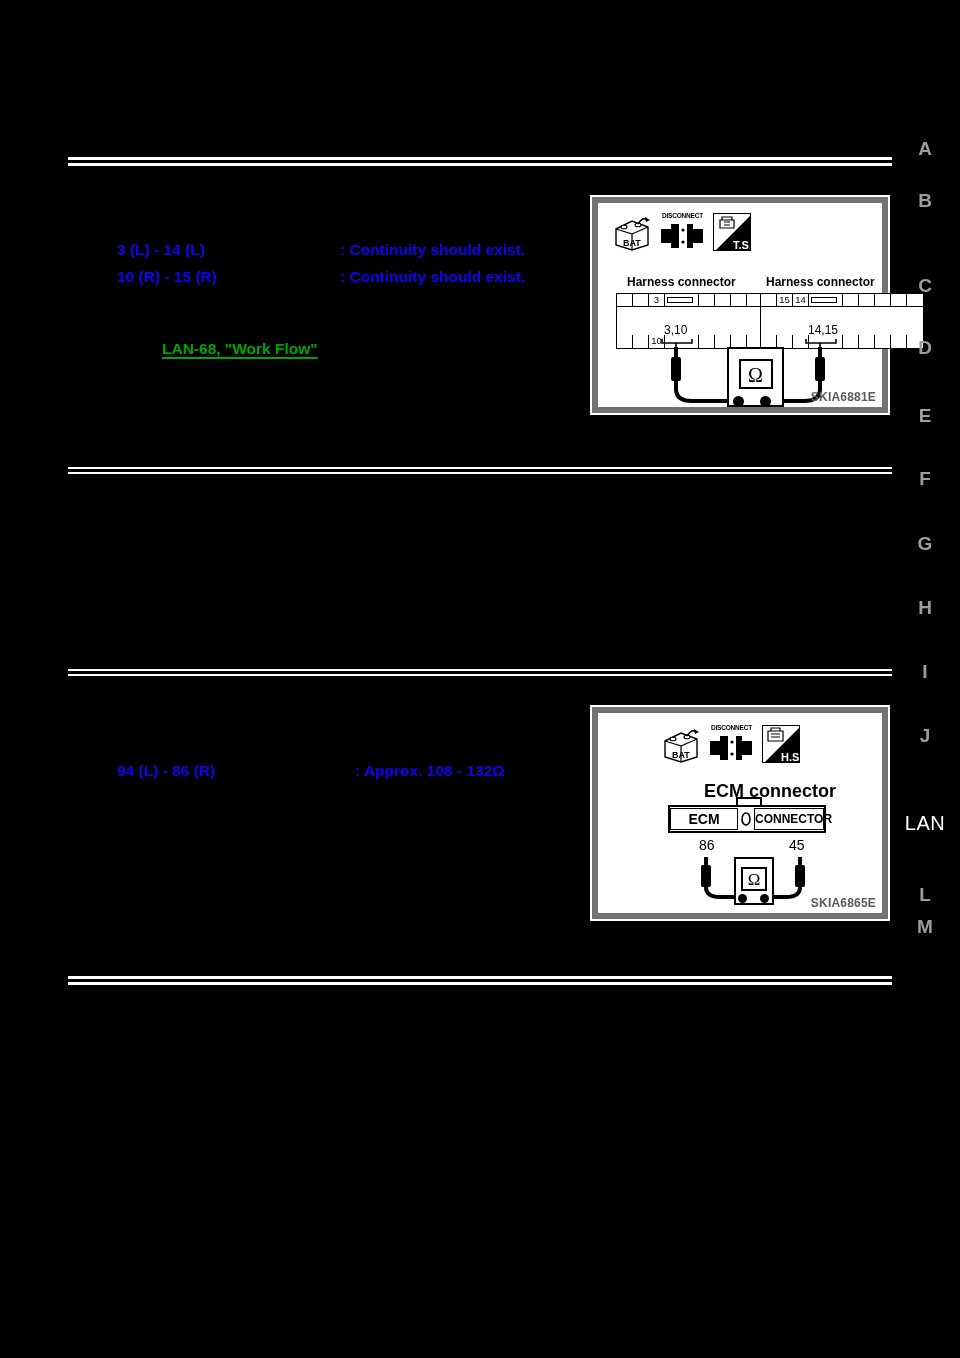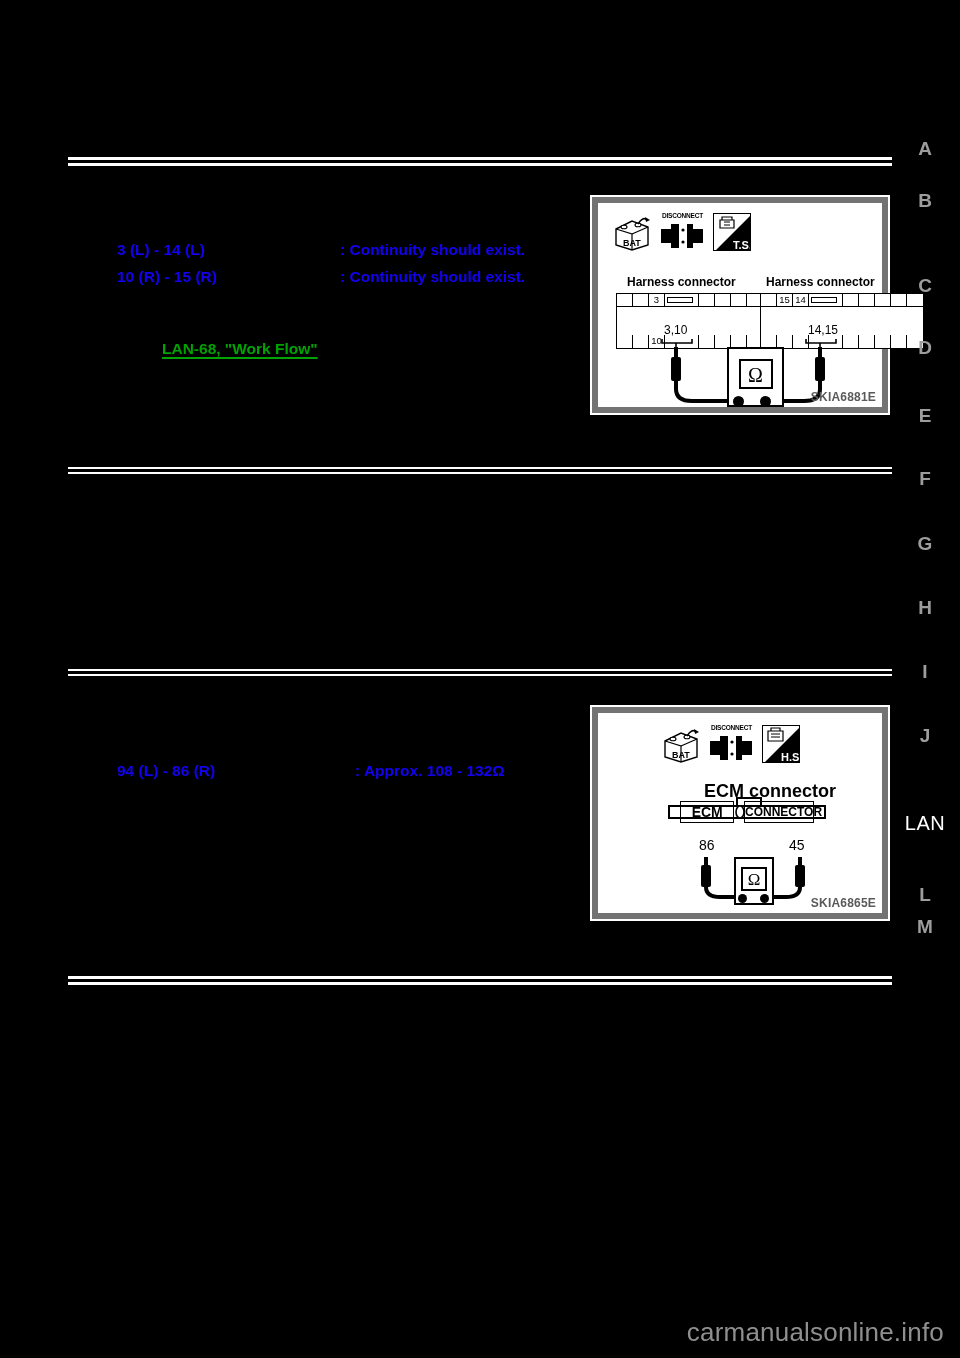--- a/index.html
+++ b/index.html
@@ -352,21 +352,21 @@
               <path d="M8 8 L17 8 M8 11 L17 11" stroke="#000" stroke-width="1"></path>
               <text x="18" y="35" font-family="Liberation Sans, sans-serif" font-size="11" font-weight="bold" fill="#fff">H.S.</text>
             </svg>
           </div>
         </div>
       </div>
 
       <div class="conn-label" style="left:106px; top:68px; font-size:18px;">ECM connector</div>
 
       <div class="ecm-notch" style="left:138px; top:84px;"></div>
-      <div class="ecm-bar" style="left:70px; top:92px; width:158px; height:14px; justify-content:space-between; padding:0 10px;">
+      <div class="ecm-bar" style="left:70px; top:92px; width:158px; height:28px; justify-content:space-between; padding:0 0;">
         <div class="seg" style="width:68px;">ECM</div>
         <svg width="12" height="22">
           <ellipse cx="6" cy="11" rx="4" ry="6" fill="#fff" stroke="#000" stroke-width="1.6"></ellipse>
         </svg>
         <div class="seg" style="width:70px; font-size:12px;">CONNECTOR</div>
       </div>
 
       <div class="pin-label" style="left:101px; top:124px; font-size:14px;text-align:center;">86</div>
       <div class="pin-label" style="left:191px; top:124px; font-size:14px;">45</div>
 
@@ -396,15 +396,14 @@
     <div class="sec" style="top:468px;">F</div>
     <div class="sec" style="top:533px;">G</div>
     <div class="sec" style="top:597px;">H</div>
     <div class="sec" style="top:661px;">I</div>
     <div class="sec" style="top:725px;">J</div>
     <div class="sec current" style="top:812px;">LAN</div>
     <div class="sec" style="top:884px;">L</div>
     <div class="sec" style="top:916px;">M</div>
   </div>
 
-  <div class="watermark">carmanualsonline.info</div>
 
 </div>
 
 </body></html>

